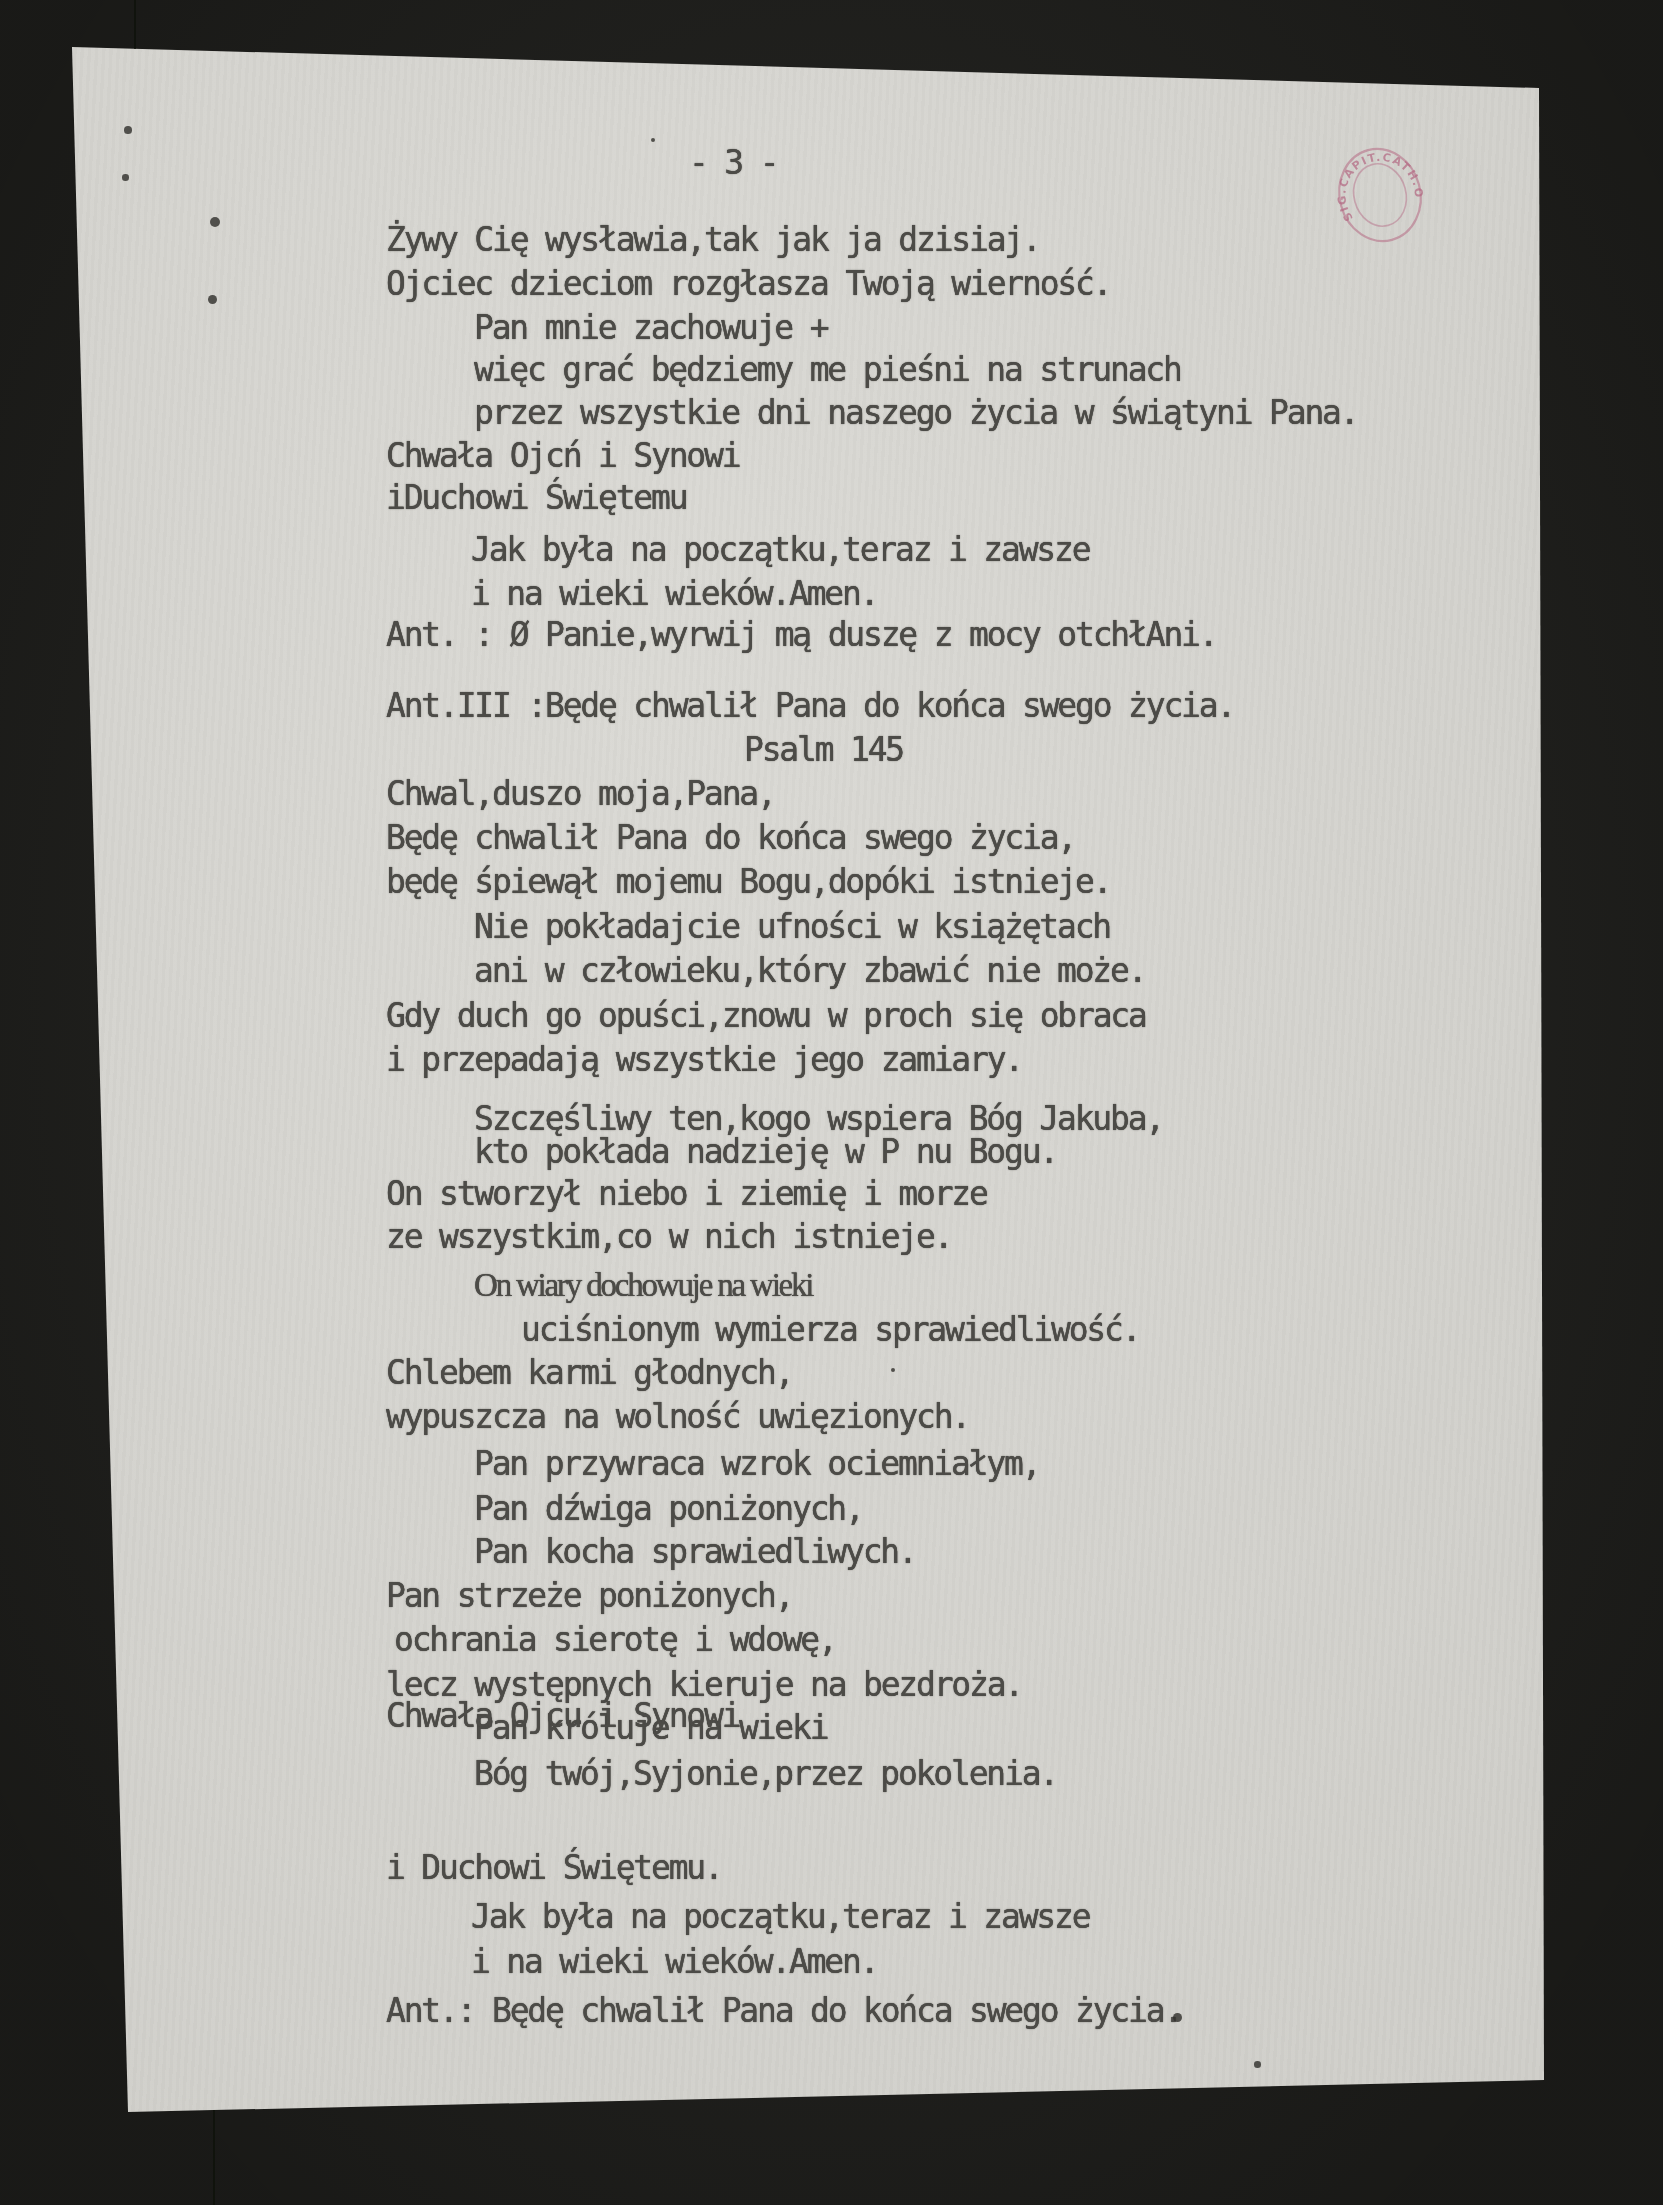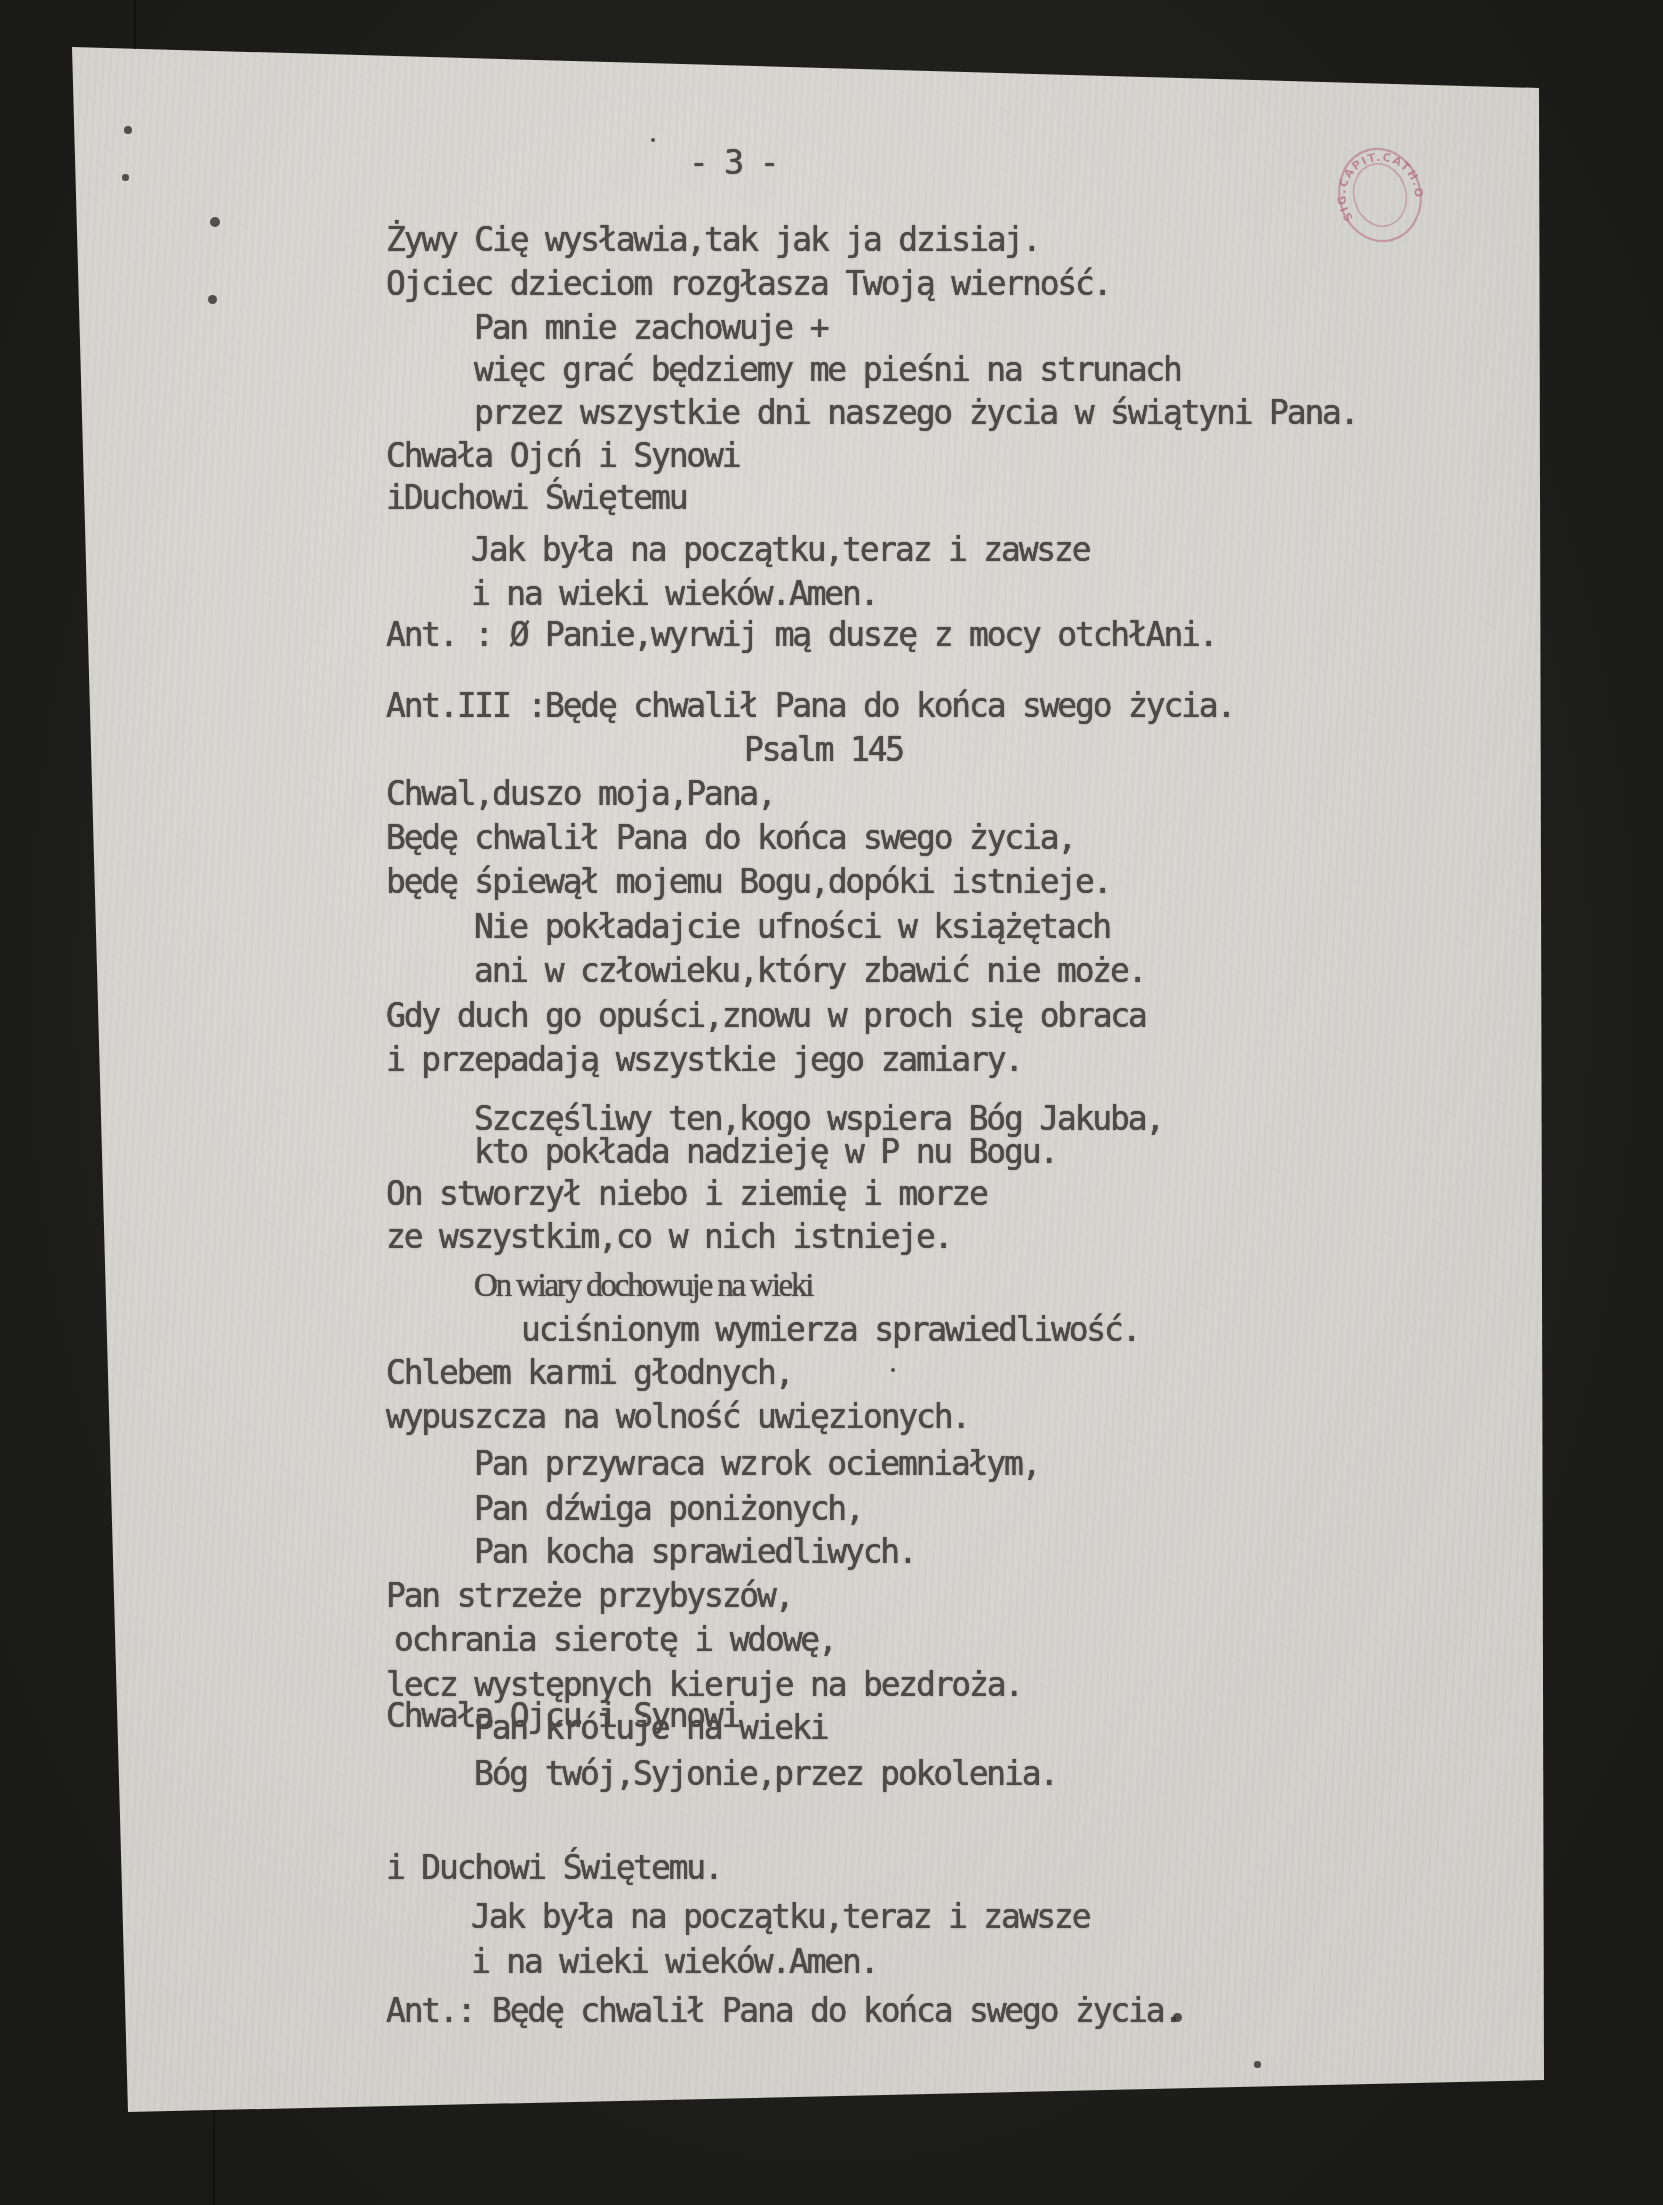--- a/index.html
+++ b/index.html
@@ -64,21 +64,21 @@
       <div class="tline" style="left: 474px; top: 1130px;">kto pokłada nadzieję w P nu Bogu.</div>
       <div class="tline" style="left: 386px; top: 1172px;">On stworzył niebo i ziemię i morze</div>
       <div class="tline" style="left: 386px; top: 1215px;">ze wszystkim,co w nich istnieje.</div>
       <div class="tline" style="left: 474px; top: 1263px; font-family: Liberation Serif, serif;">On wiary dochowuje na wieki</div>
       <div class="tline" style="left: 474px; top: 1308px; margin-left: 47px;">uciśnionym wymierza sprawiedliwość.</div>
       <div class="tline" style="left: 386px; top: 1351px;">Chlebem karmi głodnych,</div>
       <div class="tline" style="left: 386px; top: 1395px;">wypuszcza na wolność uwięzionych.</div>
       <div class="tline" style="left: 474px; top: 1442px;">Pan przywraca wzrok ociemniałym,</div>
       <div class="tline" style="left: 474px; top: 1487px;">Pan dźwiga poniżonych,</div>
       <div class="tline" style="left: 474px; top: 1530px;">Pan kocha sprawiedliwych.</div>
-      <div class="tline" style="left: 386px; top: 1574px;">Pan strzeże przybyszów,</div>
+      <div class="tline" style="left: 386px; top: 1574px;">Pan strzeże poniżonych,</div>
       <div class="tline" style="left: 386px; top: 1618px; margin-left: 8px;">ochrania sierotę i wdowę,</div>
       <div class="tline" style="left: 386px; top: 1663px;">lecz występnych kieruje na bezdroża.</div>
       <div class="tline" style="left: 474px; top: 1706px;">Pan króluje na wieki</div>
       <div class="tline" style="left: 474px; top: 1752px;">Bóg twój,Syjonie,przez pokolenia.</div>
       <div class="tline" style="left: 386px; top: 1694px;">Chwała Ojcu i Synowi</div>
       <div class="tline" style="left: 386px; top: 1846px;">i Duchowi Świętemu.</div>
       <div class="tline" style="left: 471px; top: 1895px;">Jak była na początku,teraz i zawsze</div>
       <div class="tline" style="left: 471px; top: 1940px;">i na wieki wieków.Amen.</div>
       <div class="tline" style="left: 386px; top: 1989px;">Ant.: Będę chwalił Pana do końca swego życia.</div>
     </div>

